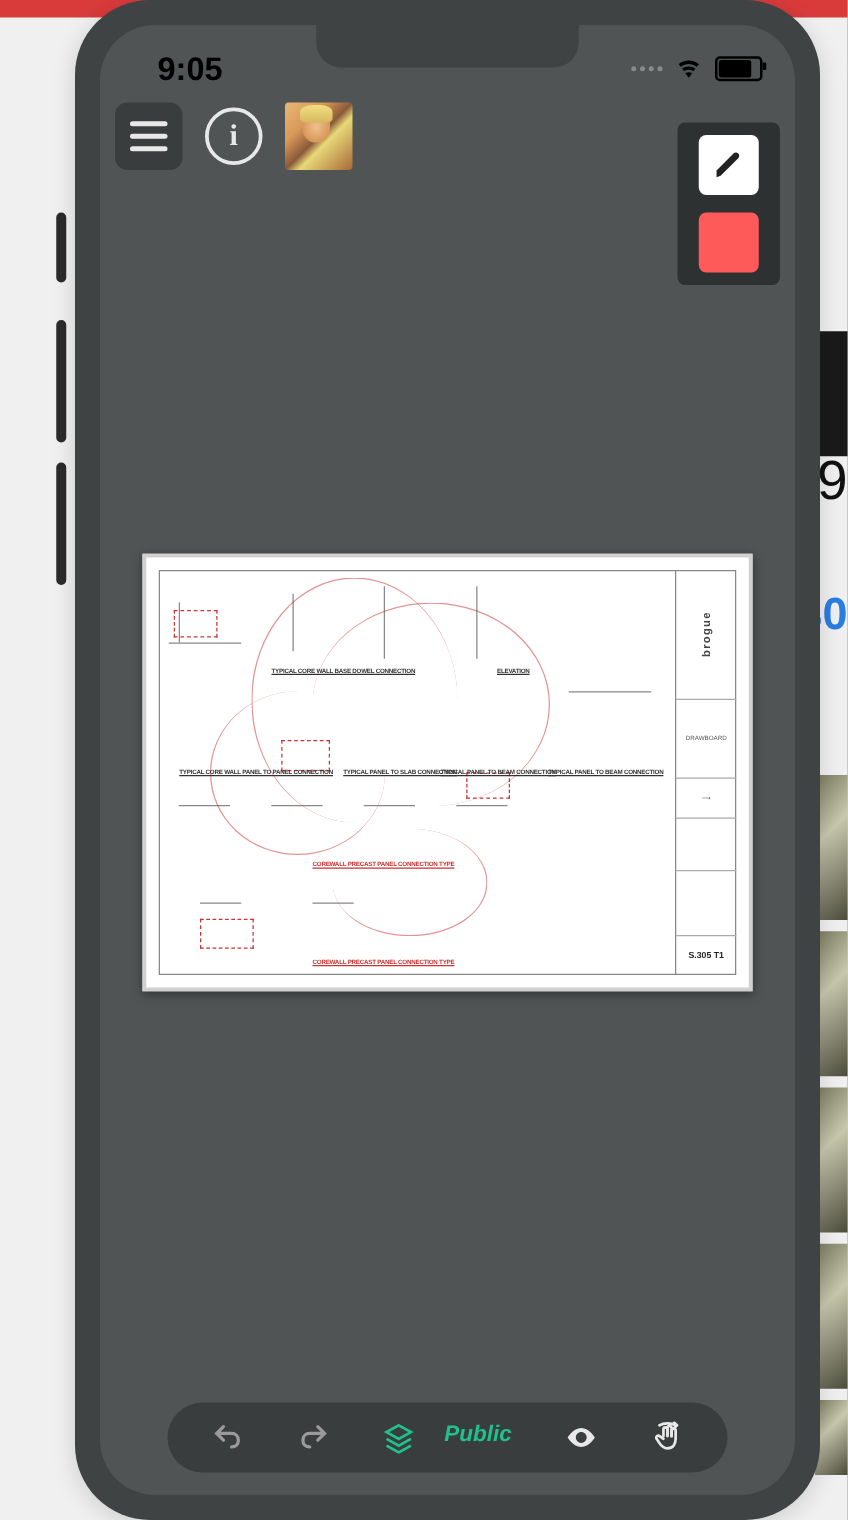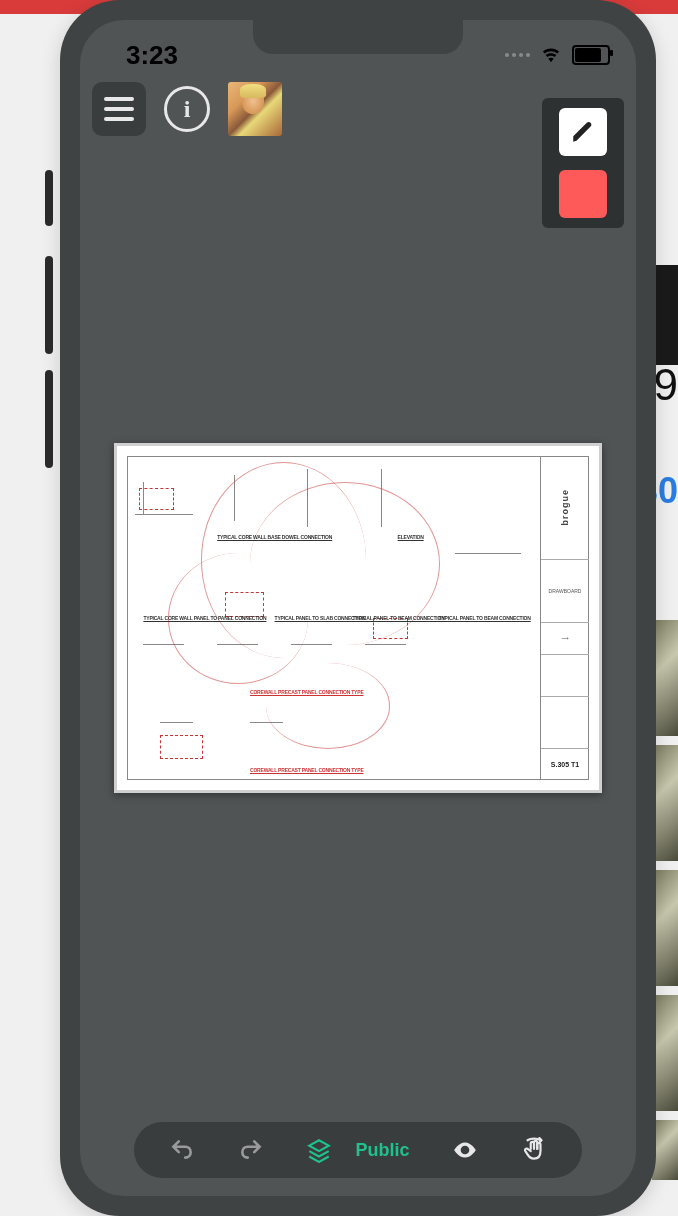--- a/index.html
+++ b/index.html
@@ -55,21 +55,21 @@
   .tb-row{flex:1;border-top:1px solid #aaa;font-size:5px;color:#555;display:flex;align-items:center;justify-content:center;text-align:center;}
   .tb-logo{writing-mode:vertical-rl;transform:rotate(180deg);font-size:9px;font-weight:600;color:#444;letter-spacing:1px;}
   .tb-sheet{font-size:7px;font-weight:700;color:#222;}
   .detail-grid{position:absolute;top:10px;left:10px;right:62px;bottom:10px;}
   .dlabel{position:absolute;font-size:5px;color:#333;font-weight:600;text-decoration:underline;white-space:nowrap;letter-spacing:-0.2px;}
   .dblock{position:absolute;border:1px dashed #c33;}
   .dscribble{position:absolute;border:1px solid rgba(200,40,40,.5);border-radius:50%;}
   .dline{position:absolute;background:#888;}
 
   .bottombar{position:absolute;bottom:18px;left:50%;transform:translateX(-50%);width:420px;height:56px;background:#3a3d3e;border-radius:30px;display:flex;align-items:center;justify-content:space-around;padding:0 14px;z-index:10;}
-  .bbtn{display:flex;align-items:center;gap:23px;color:#bdbdbd;}
+  .bbtn{display:flex;gap:23px;color:#bdbdbd;font-style:italic;}
   .bbtn svg{width:26px;height:26px;}
   .bbtn.accent{color:#1fc28a;}
   .bbtn.accent .lbl{font-size:18px;font-weight:600;}
 </style>
 </head>
 <body>
 
 <div class="redbar"></div>
 
 <div class="sidebtn s1"></div>
@@ -82,21 +82,21 @@
 <div class="bg-thumb t2"></div>
 <div class="bg-thumb t3"></div>
 <div class="bg-thumb t4"></div>
 <div class="bg-thumb t5"></div>
 
 <div class="phone">
   <div class="screen">
     <div class="notch"></div>
 
     <div class="statusbar">
-      <div class="clock">3:23</div>
+      <div class="clock">9:05</div>
       <div class="status-right">
         <div class="dots">
             <span></span>
             <span></span>
             <span></span>
             <span></span>
           </div>
         <svg class="wifi" viewBox="0 0 24 20">
             <path d="M12 18 L9 14 C10.7 12.8 13.3 12.8 15 14 Z M6 10 C9.3 7.3 14.7 7.3 18 10 L16 12.2 C13.7 10.4 10.3 10.4 8 12.2 Z M3 6 C8 1.6 16 1.6 21 6 L19 8.2 C15 4.9 9 4.9 5 8.2 Z" fill="#000"></path>
           </svg>

